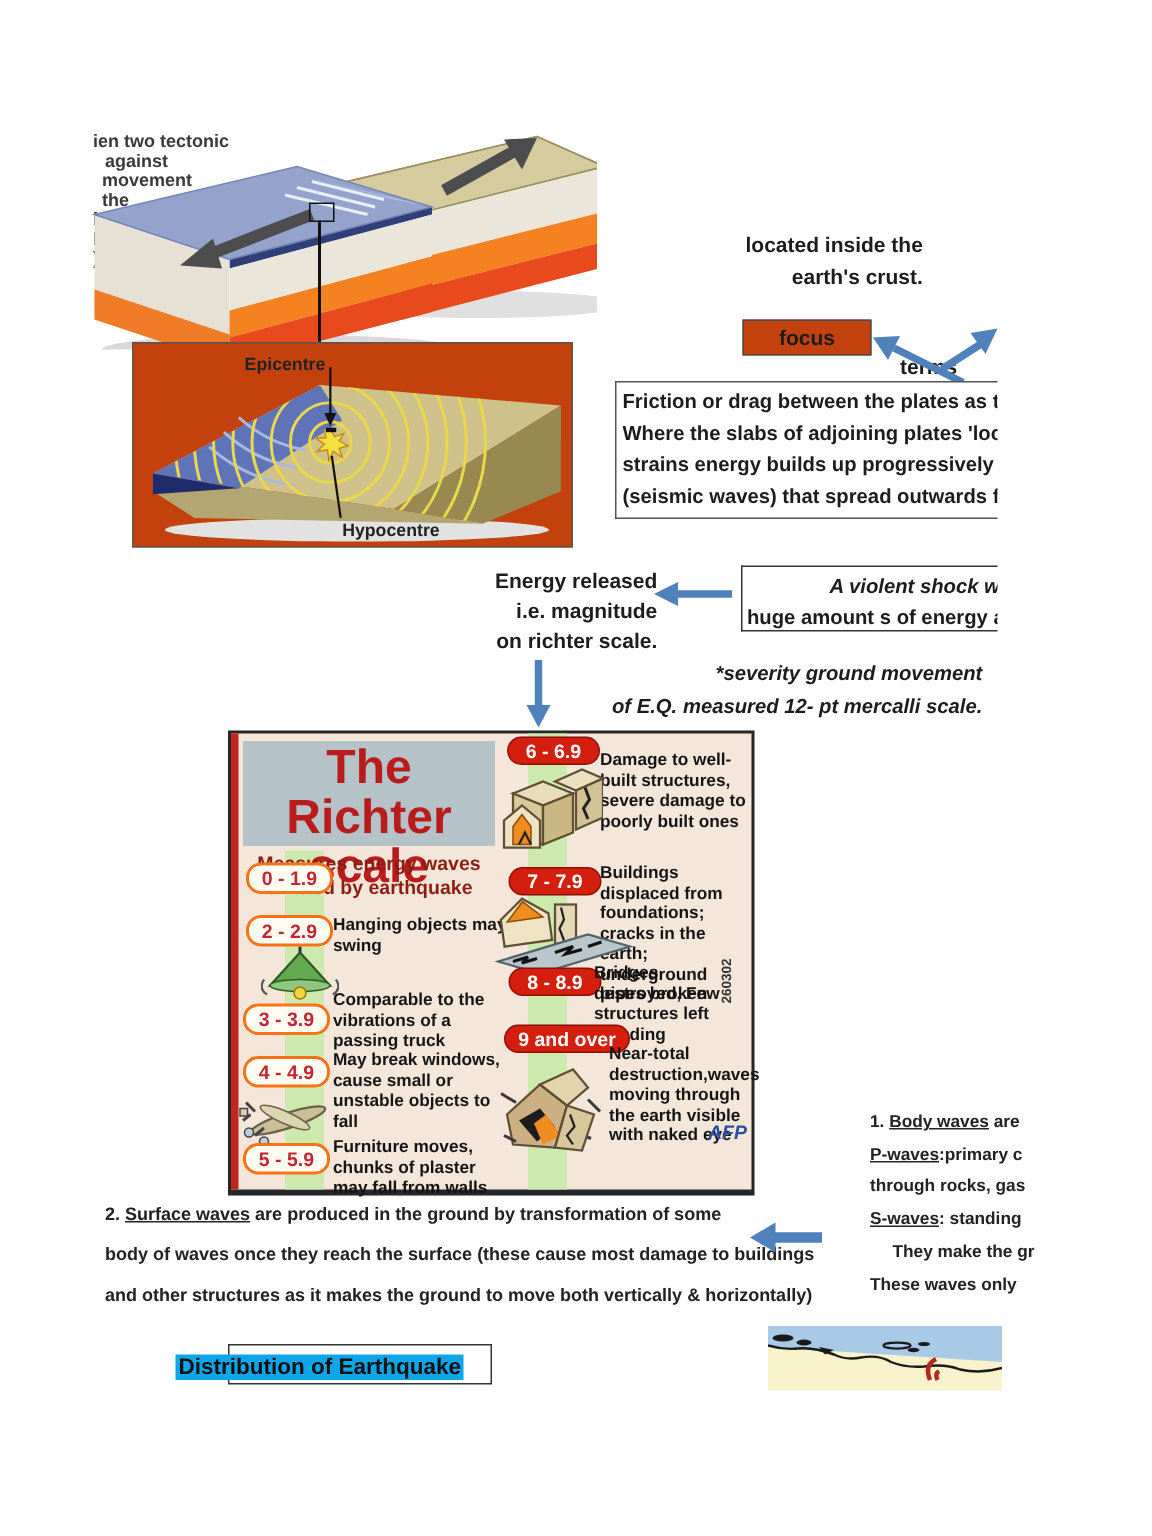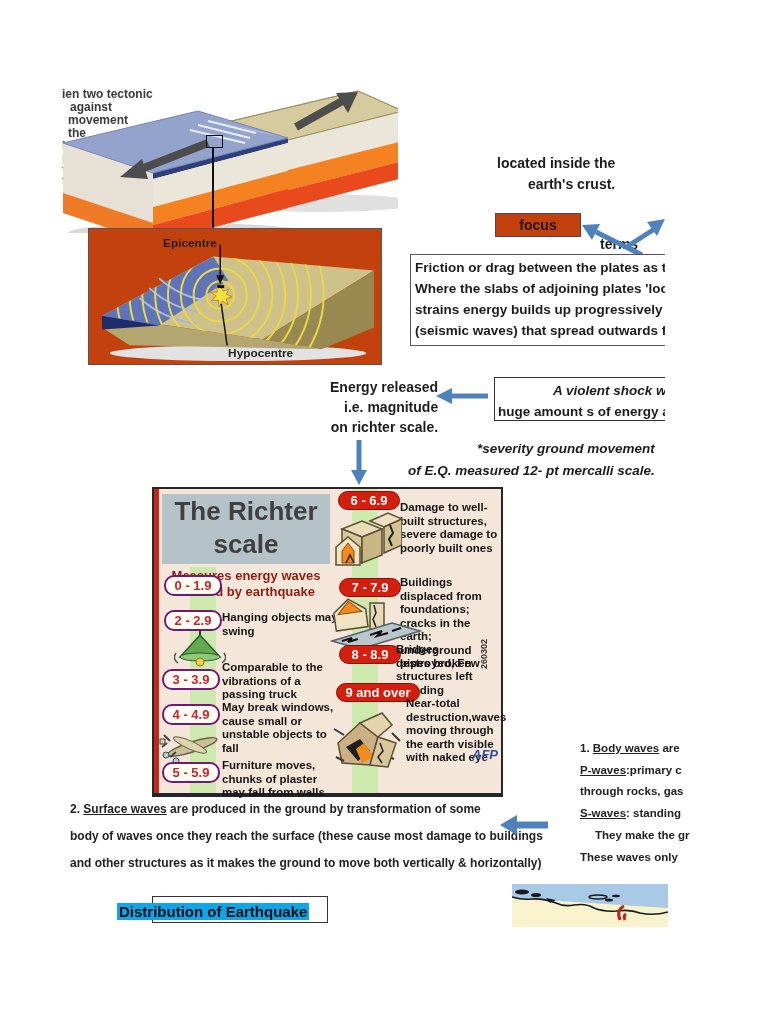--- a/index.html
+++ b/index.html
@@ -10,23 +10,23 @@
   .note{font-size:14px;font-weight:600;color:#1c1c1c;line-height:21px;text-align:right;}
   .boxed{border:1.6px solid #4a4a4a;background:#c2410c;}
   .nowrap{white-space:nowrap;overflow:hidden;}
   .ital{font-style:italic;}
   
   #richter{left:152px;top:487px;width:351px;height:310px;background:#f4e7d9;
            border:2px solid #26262a;border-bottom-width:4px;box-sizing:border-box;}
   .redstripe{left:0;top:0;width:5px;height:100%;background:#c3271c;}
   .gband{background:#cde9ae;}
   #rheader{left:8px;top:5px;width:168px;height:70px;background:#b5c2c7;}
-  .rtitle{width:100%;text-align:center;font-size:26px;line-height:33px;font-weight:700;color:#404040;}
+  .rtitle{width:100%;text-align:center;font-size:32px;line-height:33px;font-weight:700;color:#b91c1c;}
   .rsub{width:176px;text-align:center;font-size:13px;line-height:16px;font-weight:700;color:#8c1d12;}
-  .wbadge{font-size:13px;font-weight:700;color:#c42433;background:#fffdf2;border:2px solid #701a75;
+  .wbadge{font-size:13px;font-weight:700;color:#c42433;background:#fffdf2;border:2px solid #f97316;
           border-radius:10px;padding:1px 7px;text-align:center;}
   .rbadge{font-size:13px;font-weight:700;color:#fff;background:#d41e0e;border:1px solid #8c0f05;
           border-radius:10px;padding:1px 8px;text-align:center;}
   .rdesc{font-size:11.5px;line-height:13.5px;font-weight:700;color:#151515;}
   #rcode{font-size:9px;font-weight:700;color:#333;transform:rotate(-90deg);transform-origin:center;}
   #afp{font-size:13px;font-weight:700;font-style:italic;color:#2b4ea0;}
   .wavestxt{font-size:12px;font-weight:600;color:#222;}
   .uline{text-decoration:underline;font-weight:700;}
   svg{display:block;}
 </style>

